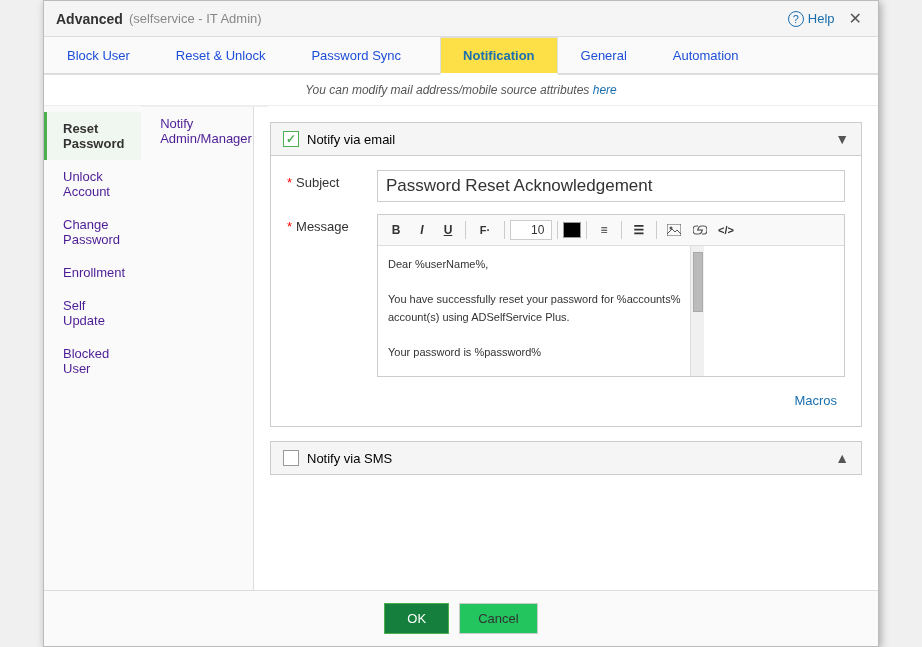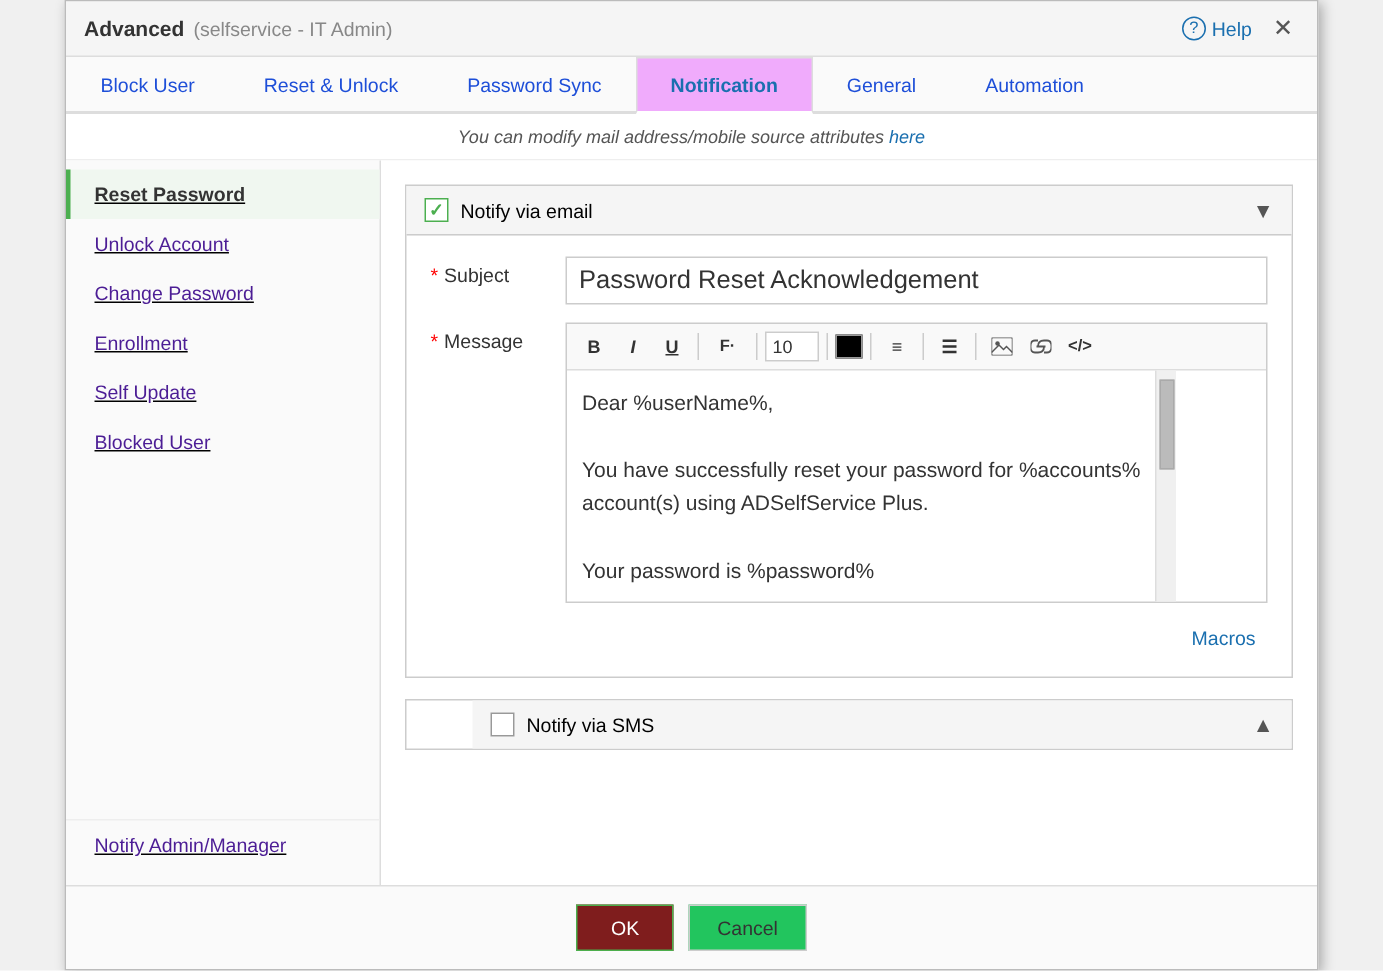--- a/index.html
+++ b/index.html
@@ -84,26 +84,27 @@
     .tab {
       padding: 10px 22px;
       cursor: pointer;
       font-size: 13px;
       color: #1d4ed8;
       border: 1px solid transparent;
       border-bottom: none;
       white-space: nowrap;
     }
     .tab.active {
-      background: #f0abfc;
+      background: #fde047;
       border-color: #ddd;
       border-bottom: 2px solid #fff;
       margin-bottom: -2px;
       color: #1a6faf;
       font-weight: bold;
+      margin-left: 16px;
     }
     
     .info-bar {
       background: #fff;
       padding: 8px 16px;
       font-size: 12px;
       color: #555;
       border-bottom: 1px solid #eee;
       text-align: center;
       font-style: italic;
@@ -246,38 +247,38 @@
       font-weight: bold;
     }
     .toolbar-sep {
       width: 1px;
       height: 18px;
       background: #ccc;
       margin: 0 3px;
     }
     .toolbar-font-size {
       font-size: 12px;
-      padding: 2px 4px;
+      padding: 2px 20px;
       border: 1px solid #ccc;
       background: #fff;
       color: #333;
       width: 36px;
     }
     .toolbar-color-box {
       width: 18px;
       height: 16px;
       background: #000;
       border: 1px solid #999;
       cursor: pointer;
     }
     
     .editor-content {
       padding: 10px 10px;
       min-height: 130px;
-      font-size: 14px;
+      font-size: 11px;
       color: #333;
       line-height: 1.6;
       position: relative;
       overflow-y: auto;
     }
     .editor-scrollbar {
       display: flex;
     }
     .scrollbar-track {
       width: 14px;
@@ -301,62 +302,60 @@
     }
     .macros-link a {
       color: #1a6faf;
       font-size: 13px;
       text-decoration: none;
     }
     
     .sms-section {
       border: 1px solid #ccc;
       background: #fff;
-      padding-left: 44px;
     }
     .sms-header {
       background: #f5f5f5;
       padding: 8px 12px;
       display: flex;
       align-items: center;
       justify-content: space-between;
     }
     
     .footer {
       border-top: 1px solid #ddd;
       padding: 12px;
       display: flex;
       justify-content: center;
       gap: 10px;
       background: #fafafa;
     }
     .btn-ok {
       padding: 7px 22px;
-      background: #7f1d1d;
+      background: #15803d;
       color: #fff;
       border: 1px solid #4cae4c;
       cursor: pointer;
       font-size: 13px;
     }
     .btn-cancel {
       padding: 7px 18px;
       background: #22c55e;
       color: #333;
       border: 1px solid #ccc;
       cursor: pointer;
       font-size: 13px;
     }
     .sidebar-wrap {
       display: flex;
-      flex-direction: column;
+      flex-direction: row;
       width: 210px;
       border-right: 1px solid #ddd;
       background: #fafafa;
       position: relative;
-      text-decoration: underline;
     }
     .sidebar-items-top {
       flex: 1;
       padding-top: 6px;
     }
     .sidebar-items-bottom {
       padding-bottom: 10px;
       border-top: 1px solid #eee;
     }
   </style>

